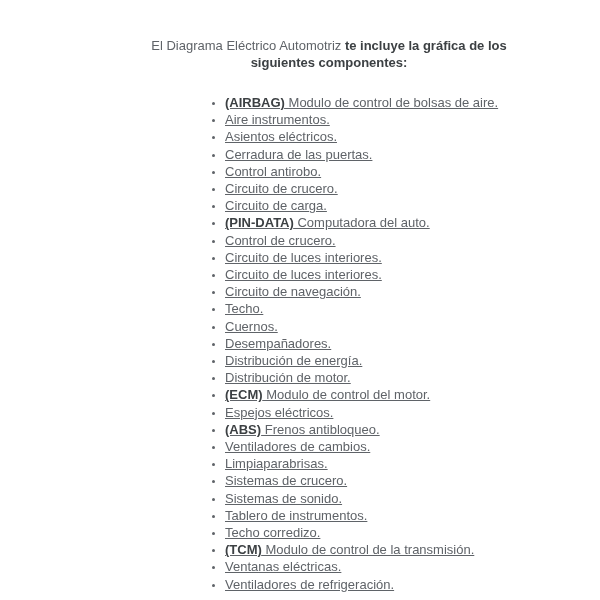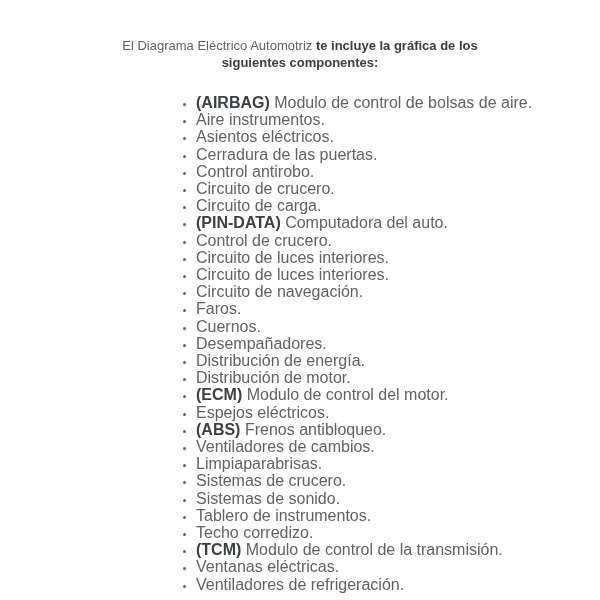--- a/index.html
+++ b/index.html
@@ -9,20 +9,21 @@
     width: 600px;
     height: 600px;
     overflow: hidden;
     font-family: "Liberation Sans", sans-serif;
   }
   .page {
     width: 600px;
     height: 600px;
     background: #ffffff;
     box-sizing: border-box;
+    padding-left: 29px;
   }
   .doc-title {
     margin: 0;
     padding-top: 37px;
     width: 600px;
     text-align: center;
     font-size: 13px;
     line-height: 17px;
     color: #5f6368;
     font-weight: 400;
@@ -36,24 +37,25 @@
   }
   ul.component-list {
     margin: 0;
     margin-top: 23px;
     padding: 0;
     padding-left: 196px;
     list-style-type: disc;
     list-style-position: outside;
   }
   ul.component-list li {
-    font-size: 16px;
+    font-size: 13px;
     line-height: 17.2px;
     color: #5f6368;
     font-weight: 400;
+    text-decoration: underline;
   }
   ul.component-list li::marker {
     color: #5f6368;
     font-size: 10px;
   }
   ul.component-list li strong {
     font-weight: 700;
     color: #3c4043;
   }
 </style>
@@ -69,21 +71,21 @@
       <li>Asientos eléctricos.</li>
       <li>Cerradura de las puertas.</li>
       <li>Control antirobo.</li>
       <li>Circuito de crucero.</li>
       <li>Circuito de carga.</li>
       <li><strong>(PIN-DATA)</strong> Computadora del auto.</li>
       <li>Control de crucero.</li>
       <li>Circuito de luces interiores.</li>
       <li>Circuito de luces interiores.</li>
       <li>Circuito de navegación.</li>
-      <li>Faros.</li>
+      <li>Techo.</li>
       <li>Cuernos.</li>
       <li>Desempañadores.</li>
       <li>Distribución de energía.</li>
       <li>Distribución de motor.</li>
       <li><strong>(ECM)</strong> Modulo de control del motor.</li>
       <li>Espejos eléctricos.</li>
       <li><strong>(ABS)</strong> Frenos antibloqueo.</li>
       <li>Ventiladores de cambios.</li>
       <li>Limpiaparabrisas.</li>
       <li>Sistemas de crucero.</li>

